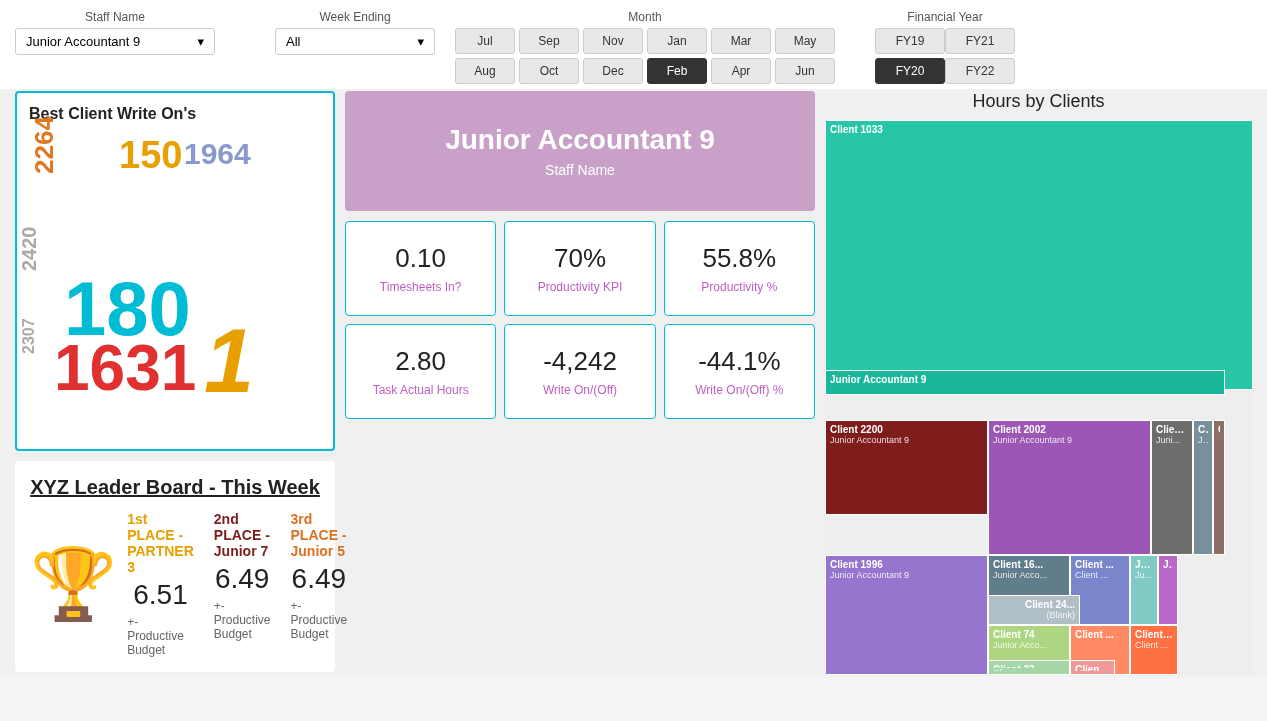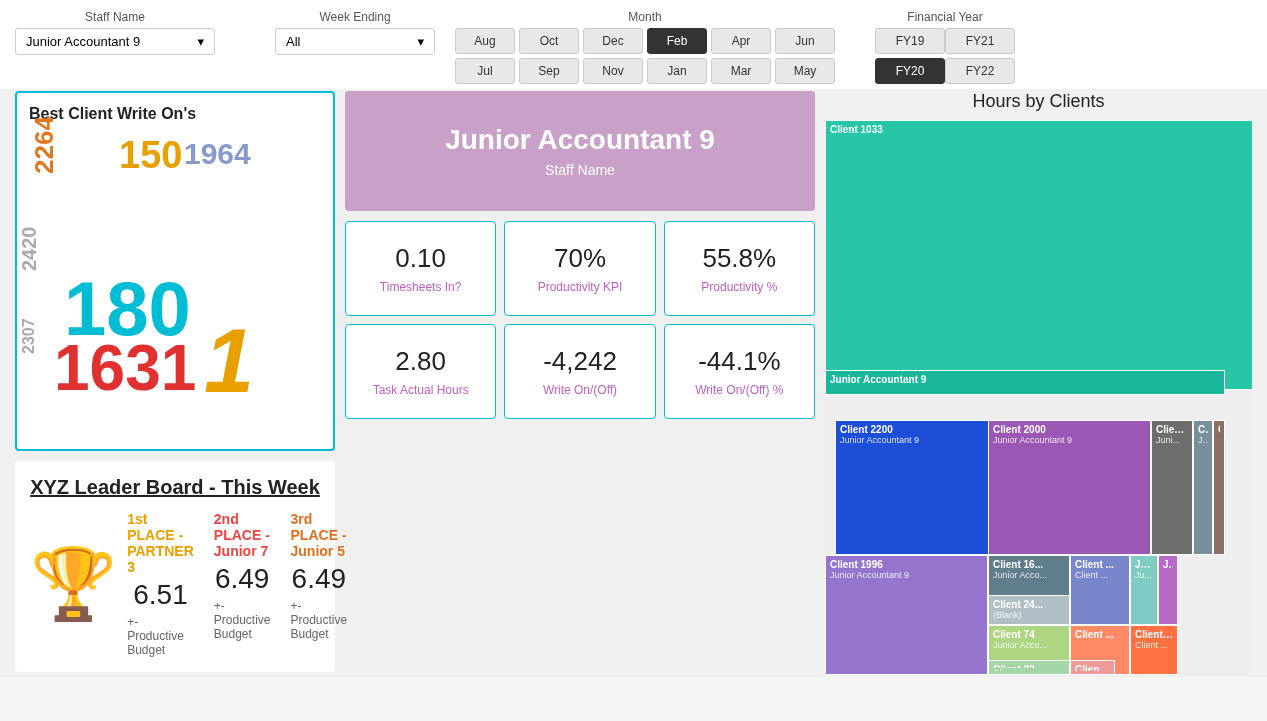--- a/index.html
+++ b/index.html
@@ -50,21 +50,21 @@
     .word-cloud { position: relative; width: 100%; height: 300px; }
     .word { position: absolute; font-weight: bold; line-height: 1; }
 
     
     .leaderboard-box { background: #fff; border-radius: 4px; padding: 15px; }
     .leaderboard-title { font-size: 20px; font-weight: bold; text-decoration: underline; color: #222; text-align: center; margin-bottom: 12px; }
     .places-grid { display: flex; gap: 20px; flex: 1; }
     .place { display: flex; flex-direction: column; align-items: center; gap: 4px; flex: 1; }
     .place-label { font-size: 14px; font-weight: bold; }
     .place-label.gold { color: #e8a000; }
-    .place-label.silver { color: #ef4444; }
+    .place-label.silver { color: #7f1d1d; }
     .place-label.bronze { color: #e07020; }
     .place-value { font-size: 28px; font-weight: 300; color: #222; }
     .place-sub { font-size: 12px; color: #666; }
 
     
     .center-panel { display: flex; flex-direction: column; gap: 10px; width: 470px; flex-shrink: 0; }
 
     
     .staff-card {
       background: #c8a0c8; border-radius: 4px; padding: 30px 20px;
@@ -112,35 +112,35 @@
     <span class="filter-label">Week Ending</span>
     <div class="filter-select small">
       <span>All</span>
       <span>▾</span>
     </div>
   </div>
 
   <div class="month-group" style="">
     <span class="month-label">Month</span>
     <div style="display:flex;flex-direction:column;gap:4px;">
+      <div class="month-buttons">
+        <button class="month-btn">Jul</button>
+        <button class="month-btn">Sep</button>
+        <button class="month-btn">Nov</button>
+        <button class="month-btn">Jan</button>
+        <button class="month-btn">Mar</button>
+        <button class="month-btn">May</button>
+      </div>
       <div class="month-buttons">
         <button class="month-btn">Aug</button>
         <button class="month-btn">Oct</button>
         <button class="month-btn">Dec</button>
         <button class="month-btn active">Feb</button>
         <button class="month-btn">Apr</button>
         <button class="month-btn">Jun</button>
-      </div>
-      <div class="month-buttons">
-        <button class="month-btn">Jul</button>
-        <button class="month-btn">Sep</button>
-        <button class="month-btn">Nov</button>
-        <button class="month-btn">Jan</button>
-        <button class="month-btn">Mar</button>
-        <button class="month-btn">May</button>
       </div>
     </div>
   </div>
 
   <div class="fy-group" style="margin-left:20px;">
     <span class="fy-label">Financial Year</span>
     <div style="display:flex;flex-direction:column;gap:4px;">
       <div class="fy-buttons">
         <button class="fy-btn">FY19</button>
         <button class="fy-btn">FY21</button>
@@ -235,26 +235,26 @@
   <div class="right-panel">
     <div class="hours-title">Hours by Clients</div>
     <div class="treemap" id="treemap-container">
 
     <div class="tm-cell" style="left: 0px; top: 0px; width: 480px; height: 270px; background: rgb(38, 198, 166);">
           <div class="tm-label">Client 1033</div>
         </div>
         <div class="tm-cell" style="left: 0px; top: 250px; width: 400px; height: 25px; background: rgb(26, 184, 154);">
           <div class="tm-label">Junior Accountant 9</div>
         </div>
-        <div class="tm-cell" style="left: 0px; top: 300px; width: 163px; height: 135px; background: #1d4ed8; margin-left: 10px;">
+        <div class="tm-cell" style="left: 0px; top: 300px; width: 163px; height: 95px; background: #7f1d1d;">
           <div class="tm-label">Client 2200</div>
           <div class="tm-sublabel">Junior Accountant 9</div>
         </div>
         <div class="tm-cell" style="left: 163px; top: 300px; width: 163px; height: 135px; background: rgb(156, 87, 181);">
-          <div class="tm-label">Client 2000</div>
+          <div class="tm-label">Client 2002</div>
           <div class="tm-sublabel">Junior Accountant 9</div>
         </div>
         <div class="tm-cell" style="left: 326px; top: 300px; width: 42px; height: 135px; background: rgb(109, 110, 107);">
           <div class="tm-label">Client ...</div>
           <div class="tm-sublabel">Juni...</div>
         </div>
         <div class="tm-cell" style="left: 368px; top: 300px; width: 20px; height: 135px; background: rgb(120, 144, 156);">
           <div class="tm-label">Clie...</div>
           <div class="tm-sublabel">Jun...</div>
         </div>
@@ -284,21 +284,21 @@
           <div class="tm-label">Client 74</div>
           <div class="tm-sublabel">Junior Acco...</div>
         </div>
         <div class="tm-cell" style="left: 245px; top: 505px; width: 60px; height: 50px; background: rgb(255, 138, 101);">
           <div class="tm-label">Client ...</div>
         </div>
         <div class="tm-cell" style="left: 305px; top: 505px; width: 48px; height: 50px; background: rgb(255, 112, 67);">
           <div class="tm-label">Client ...</div>
           <div class="tm-sublabel">Client ...</div>
         </div>
-        <div class="tm-cell" style="left: 163px; top: 475px; width: 82px; height: 30px; background: rgb(176, 190, 197);">
+        <div class="tm-cell" style="left: 163px; top: 475px; width: 92px; height: 30px; background: rgb(176, 190, 197); text-align: right;">
           <div class="tm-label">Client 24...</div>
           <div class="tm-sublabel">(Blank)</div>
         </div>
         <div class="tm-cell" style="left: 163px; top: 540px; width: 82px; height: 15px; background: rgb(165, 214, 167);">
           <div class="tm-label">Client 23...</div>
           <div class="tm-sublabel">Client ...</div>
         </div>
         <div class="tm-cell" style="left: 245px; top: 540px; width: 45px; height: 15px; background: rgb(239, 154, 154);">
           <div class="tm-label">Client ...</div>
         </div>

